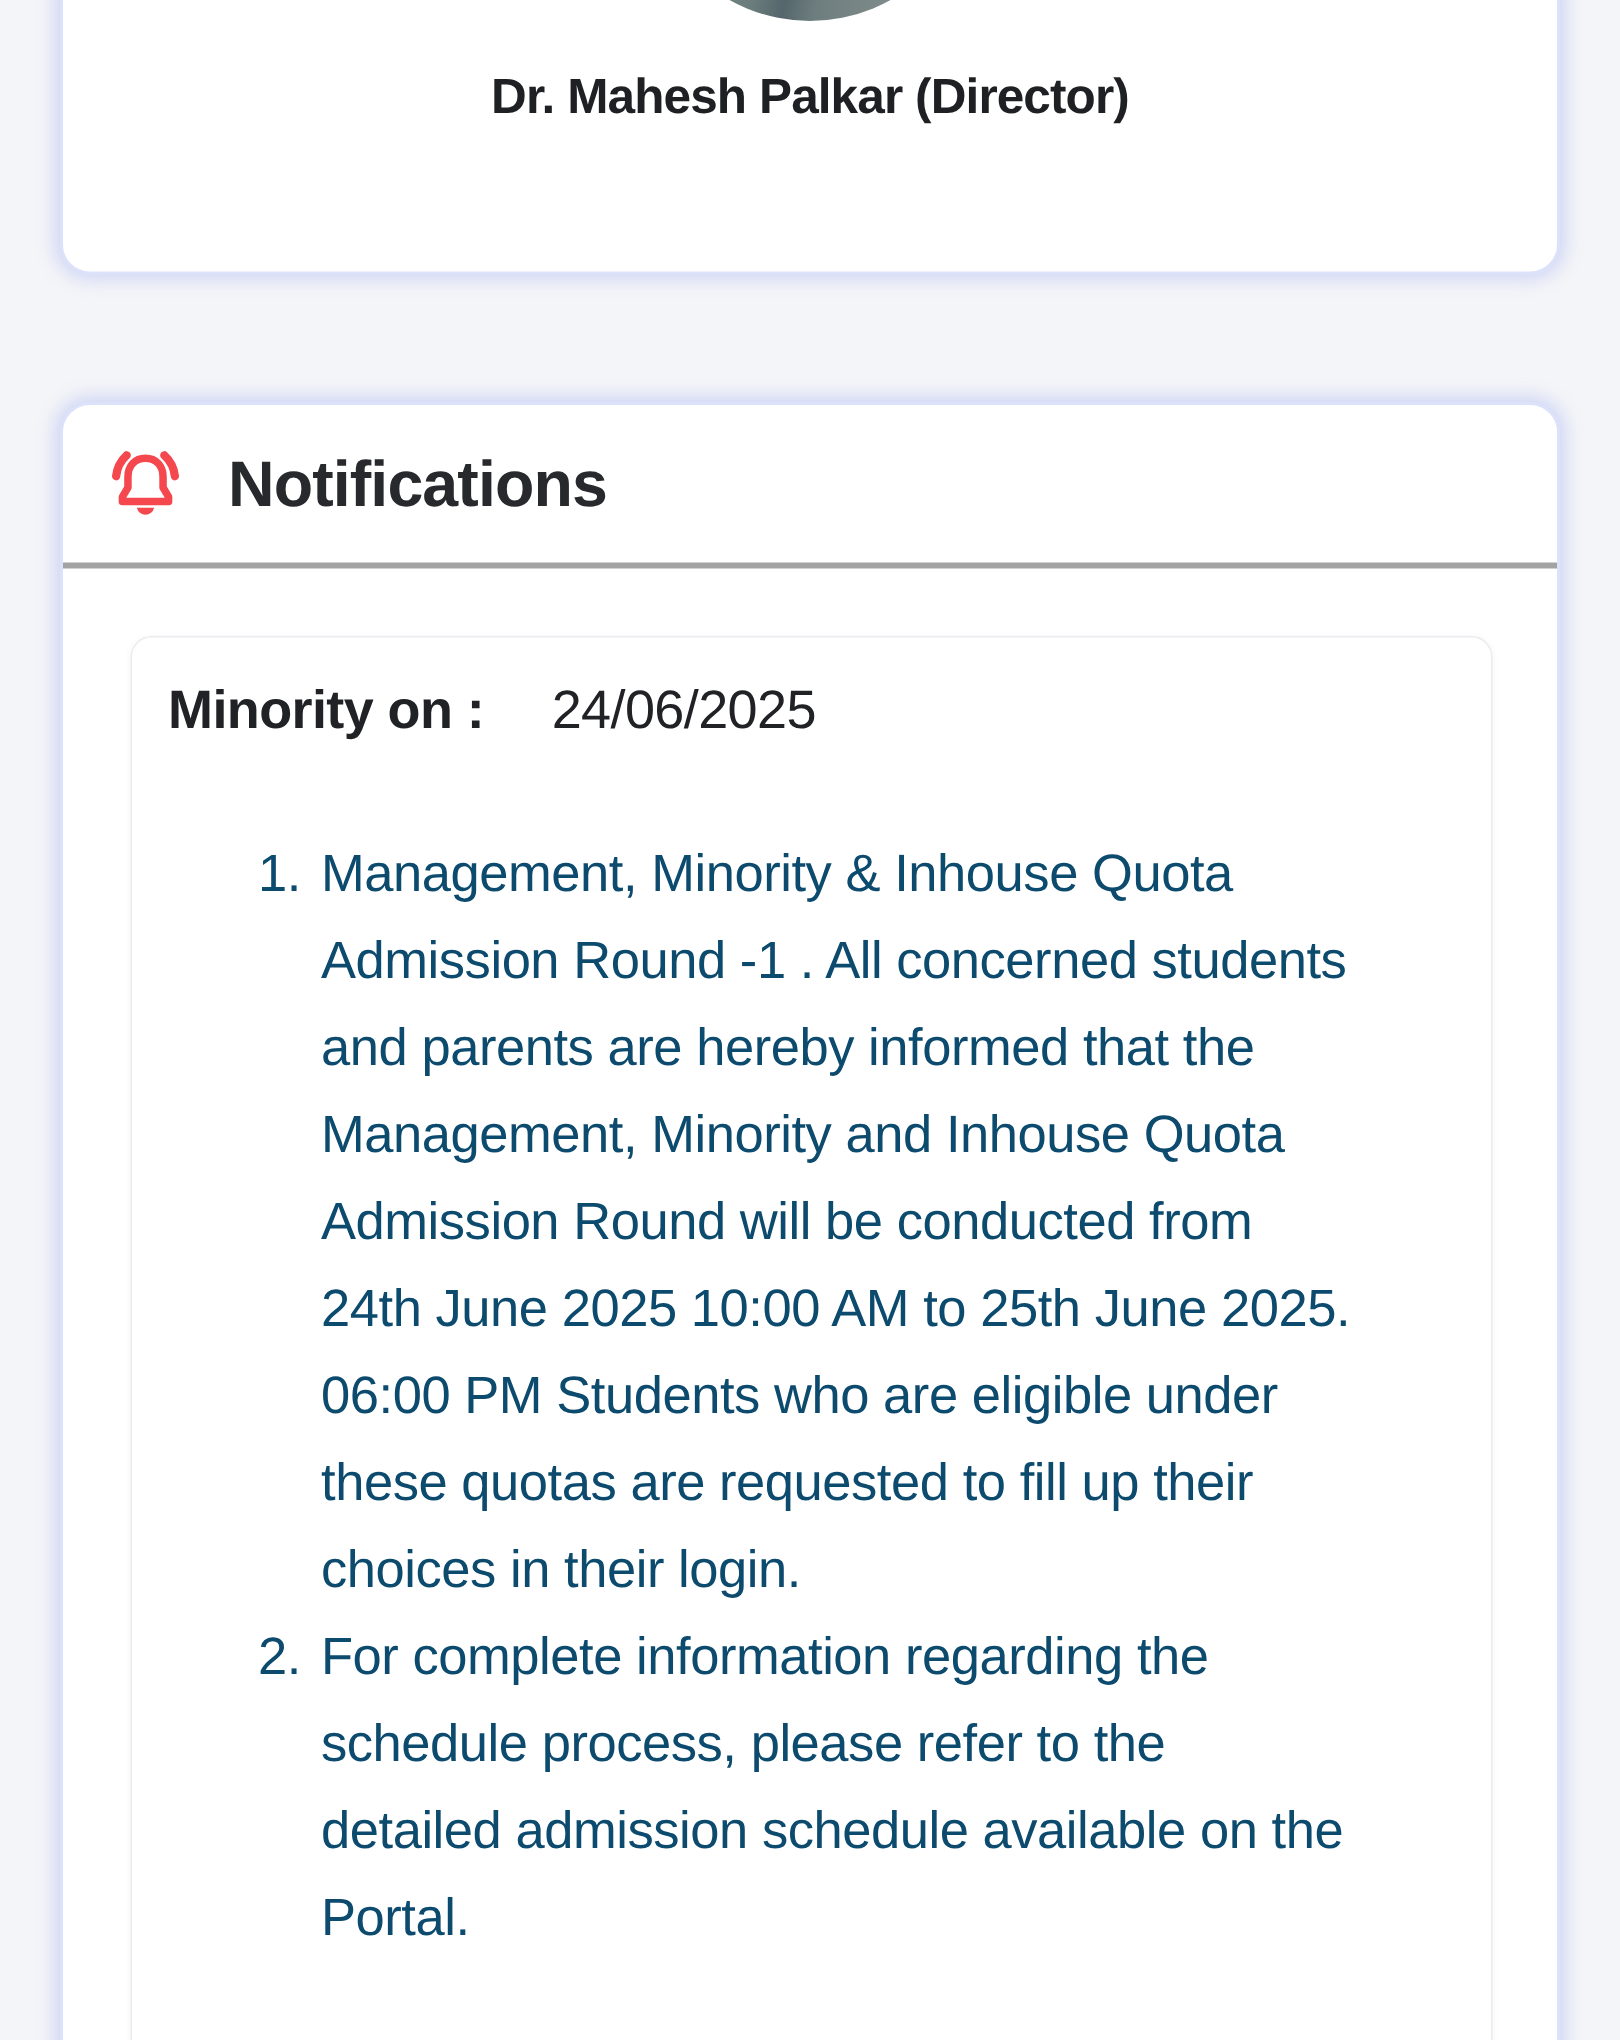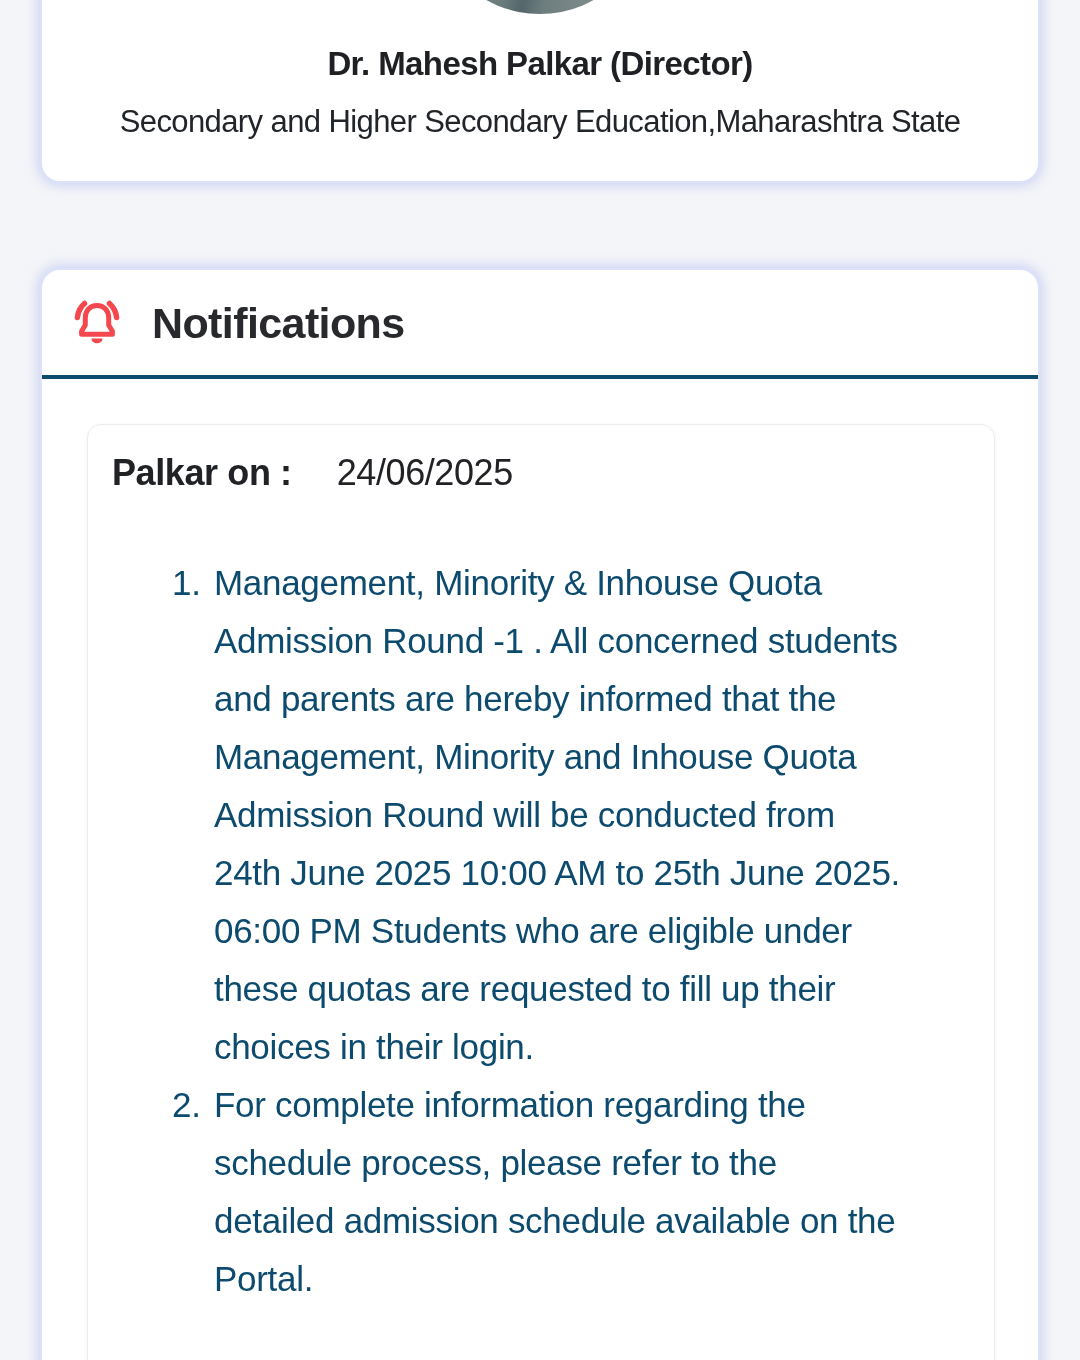--- a/index.html
+++ b/index.html
@@ -57,21 +57,21 @@
   .notifications-card {
     margin: 85px 40px 0 40px;
     height: 1220px;
     overflow: hidden;
   }
   .notifications-header {
     display: flex;
     align-items: center;
     gap: 30px;
     padding: 28px 30px 27px 30px;
-    border-bottom: 4px solid #0c4a6e;
+    border-bottom: 4px solid #a3a3a3;
   }
   .bell-icon { width: 50px; height: 50px; flex: 0 0 auto; }
   .notifications-title {
     font-size: 43px;
     font-weight: 700;
     letter-spacing: -0.6px;
     line-height: 50px;
     color: #28292c;
   }
 
@@ -107,37 +107,36 @@
     white-space: pre-line;
     padding-left: 4px;
   }
 </style>
 </head>
 <body>
 
 <div class="card profile-card">
   <div class="avatar"></div>
   <div class="profile-name">Dr. Mahesh Palkar (Director)</div>
-  <div class="profile-subtitle">Secondary and Higher Secondary Education,Maharashtra State</div>
 </div>
 
 <div class="card notifications-card">
   <div class="notifications-header">
     <svg class="bell-icon" viewBox="0 0 50 50" fill="none" xmlns="http://www.w3.org/2000/svg">
       <path d="M12.5 5.5 C8.6 9 6 13.6 5.4 19.5" stroke="#f4484e" stroke-width="5.5" stroke-linecap="round"></path>
       <path d="M37.5 5.5 C41.4 9 44 13.6 44.6 19.5" stroke="#f4484e" stroke-width="5.5" stroke-linecap="round"></path>
       <path d="M25 7.5 C17.8 7.5 13.3 12.8 13.3 19.8 L13.3 27 L9.6 33.2 L9.6 36.3 L40.4 36.3 L40.4 33.2 L36.7 27 L36.7 19.8 C36.7 12.8 32.2 7.5 25 7.5 Z" stroke="#f4484e" stroke-width="5" stroke-linejoin="round"></path>
       <path d="M19.3 40.5 A5.8 5.8 0 0 0 30.7 40.5 Z" fill="#f4484e"></path>
     </svg>
     <div class="notifications-title">Notifications</div>
   </div>
 
   <div class="notice-card">
     <div class="publish-row">
-      <span class="publish-label">Palkar on :</span><span class="publish-date">24/06/2025</span>
+      <span class="publish-label">Minority on :</span><span class="publish-date">24/06/2025</span>
     </div>
     <ol class="notice-list">
       <li>Management, Minority &amp; Inhouse Quota
 Admission Round -1 . All concerned students
 and parents are hereby informed that the
 Management, Minority and Inhouse Quota
 Admission Round will be conducted from
 24th June 2025 10:00 AM to 25th June 2025.
 06:00 PM Students who are eligible under
 these quotas are requested to fill up their

